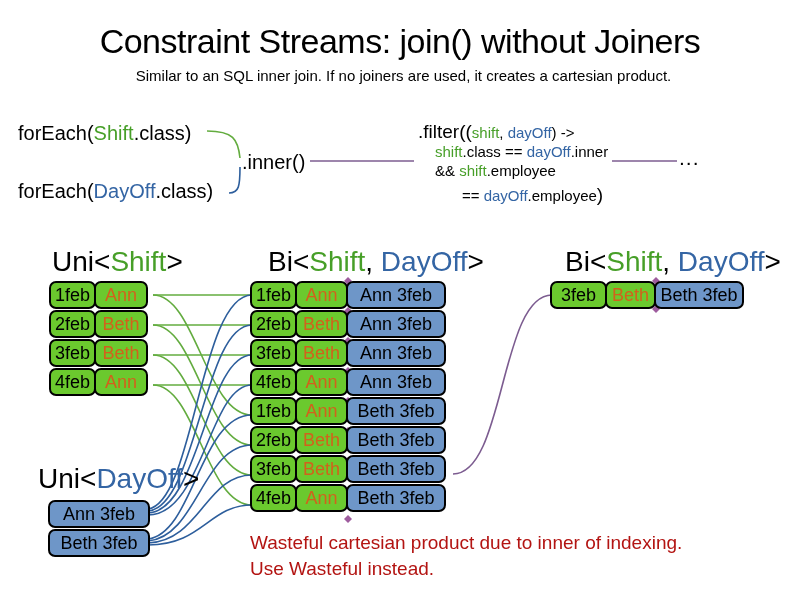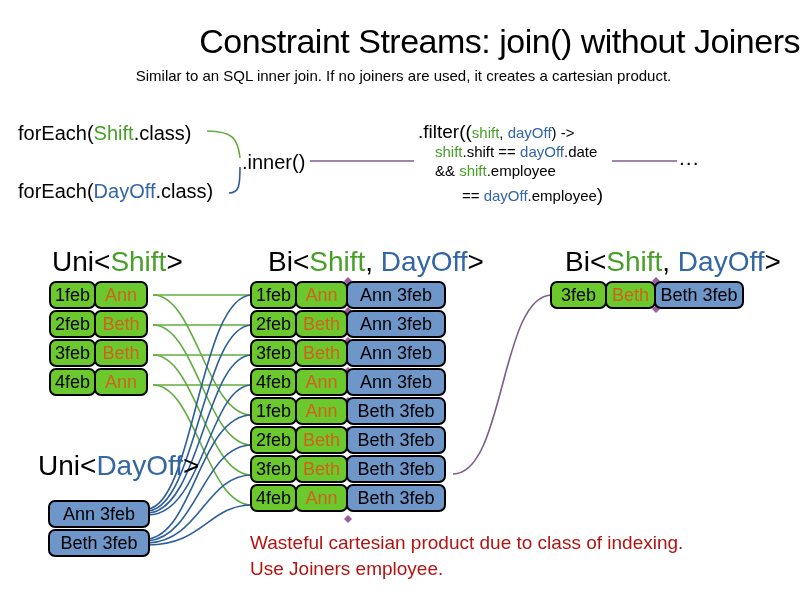--- a/index.html
+++ b/index.html
@@ -1,21 +1,21 @@
 <!DOCTYPE html>
 <html><head>
 <meta charset="utf-8">
 <style>
   html,body{margin:0;padding:0;}
   .slide{
     position:relative;width:800px;height:600px;background:#ffffff;overflow:hidden;
     font-family:"Liberation Sans","DejaVu Sans",sans-serif;color:#000;
   }
   .abs{position:absolute;}
-  .title{left:0;right:0;top:22px;text-align:right;font-size:34px;font-weight:400;letter-spacing:-0.5px;}
+  .title{left:0;right:0;top:22px;text-align:center;font-size:34px;font-weight:400;letter-spacing:-0.5px;}
   .subtitle{left:7px;right:0;top:67px;text-align:center;font-size:15px;}
   .code20{font-size:20px;white-space:nowrap;}
   .tx-green{color:#479F28;}
   .tx-blue{color:#3465A4;}
   .tx-orange{color:#D2611C;}
   .f-big{font-size:19px;margin-top:32px;}
   .f-sm{font-size:15px;}
   .filter-line{white-space:nowrap;}
   .ellipsis{font-size:21px;letter-spacing:1px;}
   .label{font-size:28px;white-space:nowrap;}
@@ -87,35 +87,35 @@
   <div class="abs subtitle">Similar to an SQL inner join. If no joiners are used, it creates a cartesian product.</div>
 
   <div class="abs code20" style="left:18px;top:122px;"><span>forEach(</span><span class="tx-green">Shift</span><span>.class)</span></div>
 
   <div class="abs code20" style="left:18px;top:180px;"><span>forEach(</span><span class="tx-blue">DayOff</span><span>.class)</span></div>
 
   <div class="abs code20" style="left:242px;top:151px;">.inner()</div>
 
   <div class="abs filter-line" style="left:418px;top:121px;"><span class="f-big">.filter((</span><span class="f-sm tx-green">shift</span><span class="f-sm">, </span><span class="f-sm tx-blue">dayOff</span><span class="f-sm">) -&gt;</span></div>
 
-  <div class="abs filter-line f-sm" style="left:435px;top:143px;"><span class="tx-green">shift</span><span>.shift == </span><span class="tx-blue">dayOff</span><span>.date</span></div>
+  <div class="abs filter-line f-sm" style="left:435px;top:143px;"><span class="tx-green">shift</span><span>.class == </span><span class="tx-blue">dayOff</span><span>.inner</span></div>
 
   <div class="abs filter-line f-sm" style="left:435px;top:162px;"><span>&amp;&amp; </span><span class="tx-green">shift</span><span>.employee</span></div>
 
   <div class="abs filter-line f-sm" style="left:462px;top:184px;"><span>== </span><span class="tx-blue">dayOff</span><span>.employee</span><span class="f-big">)</span></div>
 
   <div class="abs ellipsis" style="left:679px;top:146px;">...</div>
 
   <div class="abs label" style="left:52px;top:246px;"><span>Uni&lt;</span><span class="tx-green">Shift</span><span>&gt;</span></div>
 
   <div class="abs label" style="left:268px;top:246px;"><span>Bi&lt;</span><span class="tx-green">Shift</span><span>, </span><span class="tx-blue">DayOff</span><span>&gt;</span></div>
 
   <div class="abs label" style="left:565px;top:246px;"><span>Bi&lt;</span><span class="tx-green">Shift</span><span>, </span><span class="tx-blue">DayOff</span><span>&gt;</span></div>
 
-  <div class="abs label" style="left:38px;top:450px;"><span>Uni&lt;</span><span class="tx-blue">DayOff</span><span>&gt;</span></div>
+  <div class="abs label" style="left:38px;top:463px;"><span>Uni&lt;</span><span class="tx-blue">DayOff</span><span>&gt;</span></div>
 
   <div class="col" style="left:49px;top:281px;">
     <div class="row">
         <span class="cell green w47">1feb</span>
         <span class="cell green w54 tx-orange">Ann</span>
       </div>
     <div class="row">
         <span class="cell green w47">2feb</span>
         <span class="cell green w54 tx-orange">Beth</span>
       </div>
@@ -183,17 +183,17 @@
   <div class="col" style="left:48px;top:500px;">
     <div class="row">
         <span class="cell blue w102">Ann 3feb</span>
       </div>
     <div class="row">
         <span class="cell blue w102">Beth 3feb</span>
       </div>
   </div>
 
   <div class="abs warning" style="left:250px;top:530px;">
-    <div>Wasteful cartesian product due to class of indexing.</div>
-    <div>Use Joiners employee.</div>
+    <div>Wasteful cartesian product due to inner of indexing.</div>
+    <div>Use Wasteful instead.</div>
   </div>
 
 </div>
 
 </body></html>

